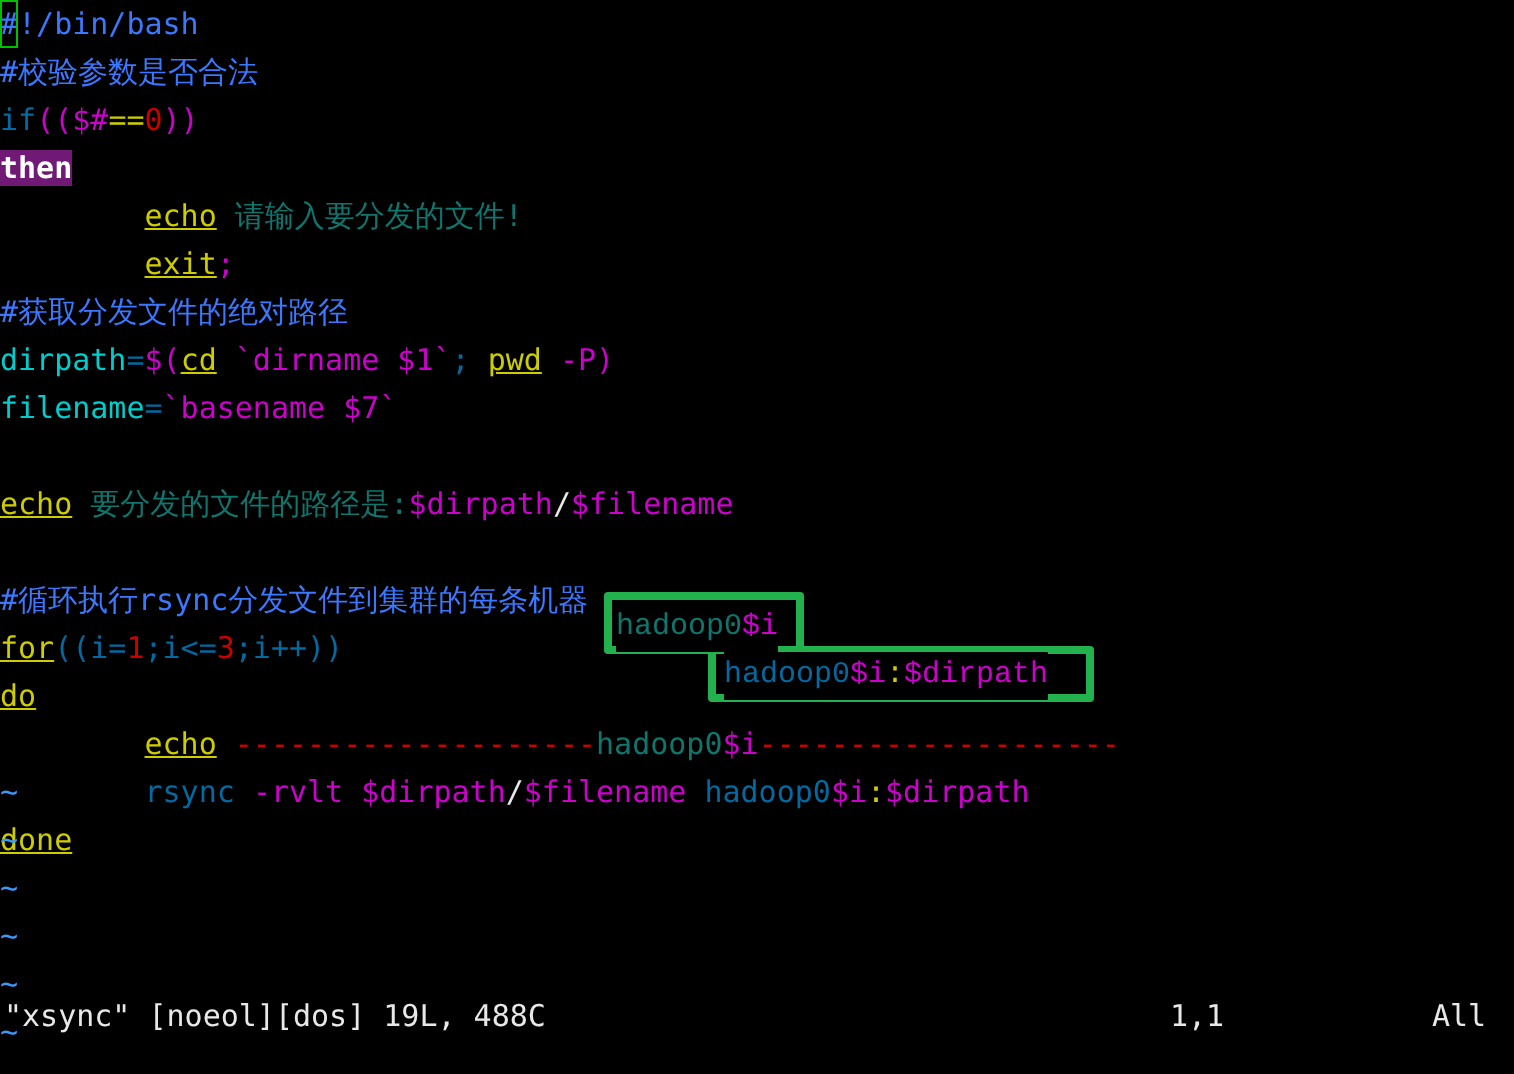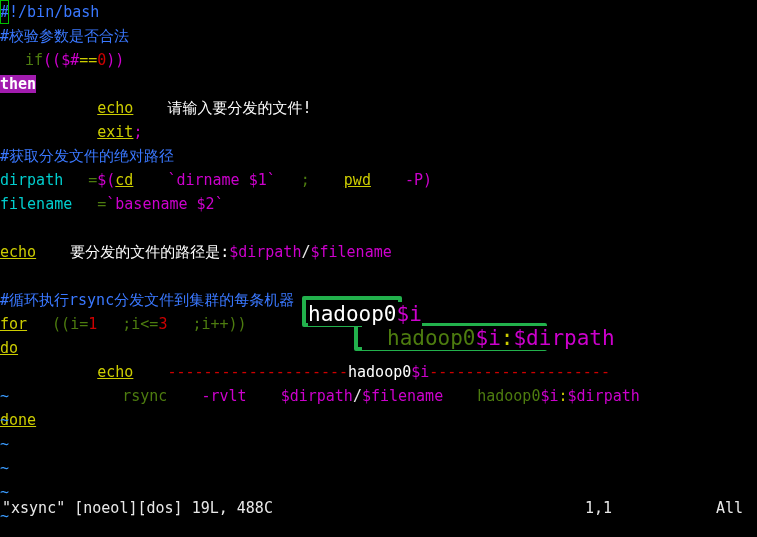--- a/index.html
+++ b/index.html
@@ -36,34 +36,34 @@
     height: 24px;
     line-height: 24px;
     white-space: pre;
     font-size: 15px;
     letter-spacing: 0px;
   }
 
   
   .c-comment   { color: #3a78ff; }        
   .c-cmd       { color: #cdcd00; text-decoration: underline; }        
-  .c-string    { color: #ffffff; }        
+  .c-string    { color: #0f766e; }        
   .c-var       { color: #cd00cd; }        
   .c-paren     { color: #cd00cd; }
   .c-op        { color: #cdcd00; }
   .c-num       { color: #cd0000; }
   .c-ident     { color: #00cdcd; margin-top: 16px; }        
-  .c-white     { color: #4d7c0f; margin-left: 25px; }
+  .c-white     { color: #0369a1; }
   .c-flag      { color: #cd00cd; }
   .c-tilde     { color: #3a9bff; }
   .c-dash      { color: #cd0000; }
   .c-slash     { color: #e8e8e8; }
 
   .kw-hl {
-    background: #a21caf;
+    background: #701a75;
     color: #ffffff;
     font-weight: bold;
     margin-top: 36px;
   }
 
   .cursor-box {
     display: inline-block;
     color: #3a78ff;
     outline: 1px solid #00c000;
     outline-offset: -1px;
@@ -104,24 +104,25 @@
   #annot-hadoop-rsync {
     left: 354px;
     top: 323px;
     width: 193px;
     height: 28px;
   }
 
   .overlay-text {
     position: absolute;
     white-space: pre;
-    font-size: 21px;
+    font-size: 15px;
     line-height: 24px;
     background: #000000;
     z-index: 3;
+    font-family: Liberation Mono, monospace;
   }
   #overlay-echo-target {
     left: 308px;
     top: 302px;
   }
   #overlay-rsync-target {
     left: 362px;
     top: 326px;
   }
 </style>
@@ -132,21 +133,21 @@
 
   <div class="buffer" id="buffer">
       <div class="line"><span class="c-comment cursor-box">#</span><span class="c-comment">!/bin/bash</span></div>
       <div class="line"><span class="c-comment">#校验参数是否合法</span></div>
       <div class="line"><span class="c-white">if</span><span class="c-paren">((</span><span class="c-var">$#</span><span class="c-op">==</span><span class="c-num">0</span><span class="c-paren">))</span></div>
       <div class="line"><span class="kw-hl">then</span></div>
       <div class="line"><span class="c-white">        </span><span class="c-cmd">echo</span><span class="c-white"> </span><span class="c-string">请输入要分发的文件!</span></div>
       <div class="line"><span class="c-white">        </span><span class="c-cmd">exit</span><span class="c-var">;</span></div>
       <div class="line"><span class="c-comment">#获取分发文件的绝对路径</span></div>
       <div class="line"><span class="c-ident">dirpath</span><span class="c-white">=</span><span class="c-var">$(</span><span class="c-cmd">cd</span><span class="c-white"> </span><span class="c-var">`dirname $1`</span><span class="c-white">;</span><span class="c-white"> </span><span class="c-cmd">pwd</span><span class="c-white"> </span><span class="c-flag">-P</span><span class="c-var">)</span></div>
-      <div class="line"><span class="c-ident">filename</span><span class="c-white">=</span><span class="c-var">`basename $2`</span></div>
+      <div class="line"><span class="c-ident">filename</span><span class="c-white">=</span><span class="c-var">`basename $7`</span></div>
       <div class="line"><span class="c-white"></span></div>
       <div class="line"><span class="c-cmd">echo</span><span class="c-white"> </span><span class="c-string">要分发的文件的路径是:</span><span class="c-var">$dirpath</span><span class="c-slash">/</span><span class="c-var">$filename</span></div>
       <div class="line"><span class="c-white"></span></div>
       <div class="line"><span class="c-comment">#循环执行rsync分发文件到集群的每条机器</span></div>
       <div class="line"><span class="c-cmd">for</span><span class="c-white">((i=</span><span class="c-num">1</span><span class="c-white">;i&lt;=</span><span class="c-num">3</span><span class="c-white">;i++))</span></div>
       <div class="line"><span class="c-cmd">do</span></div>
       <div class="line"><span class="c-white">        </span><span class="c-cmd">echo</span><span class="c-white"> </span><span class="c-dash">--------------------</span><span class="c-string">hadoop0</span><span class="c-var">$i</span><span class="c-dash">--------------------</span></div>
       <div class="line"><span class="c-white">        </span><span class="c-white">rsync</span><span class="c-white"> </span><span class="c-flag">-rvlt</span><span class="c-white"> </span><span class="c-var">$dirpath</span><span class="c-slash">/</span><span class="c-var">$filename</span><span class="c-white"> hadoop0</span><span class="c-var">$i</span><span class="c-op">:</span><span class="c-var">$dirpath</span></div>
       <div class="line"><span class="c-cmd">done</span></div>
     </div>

